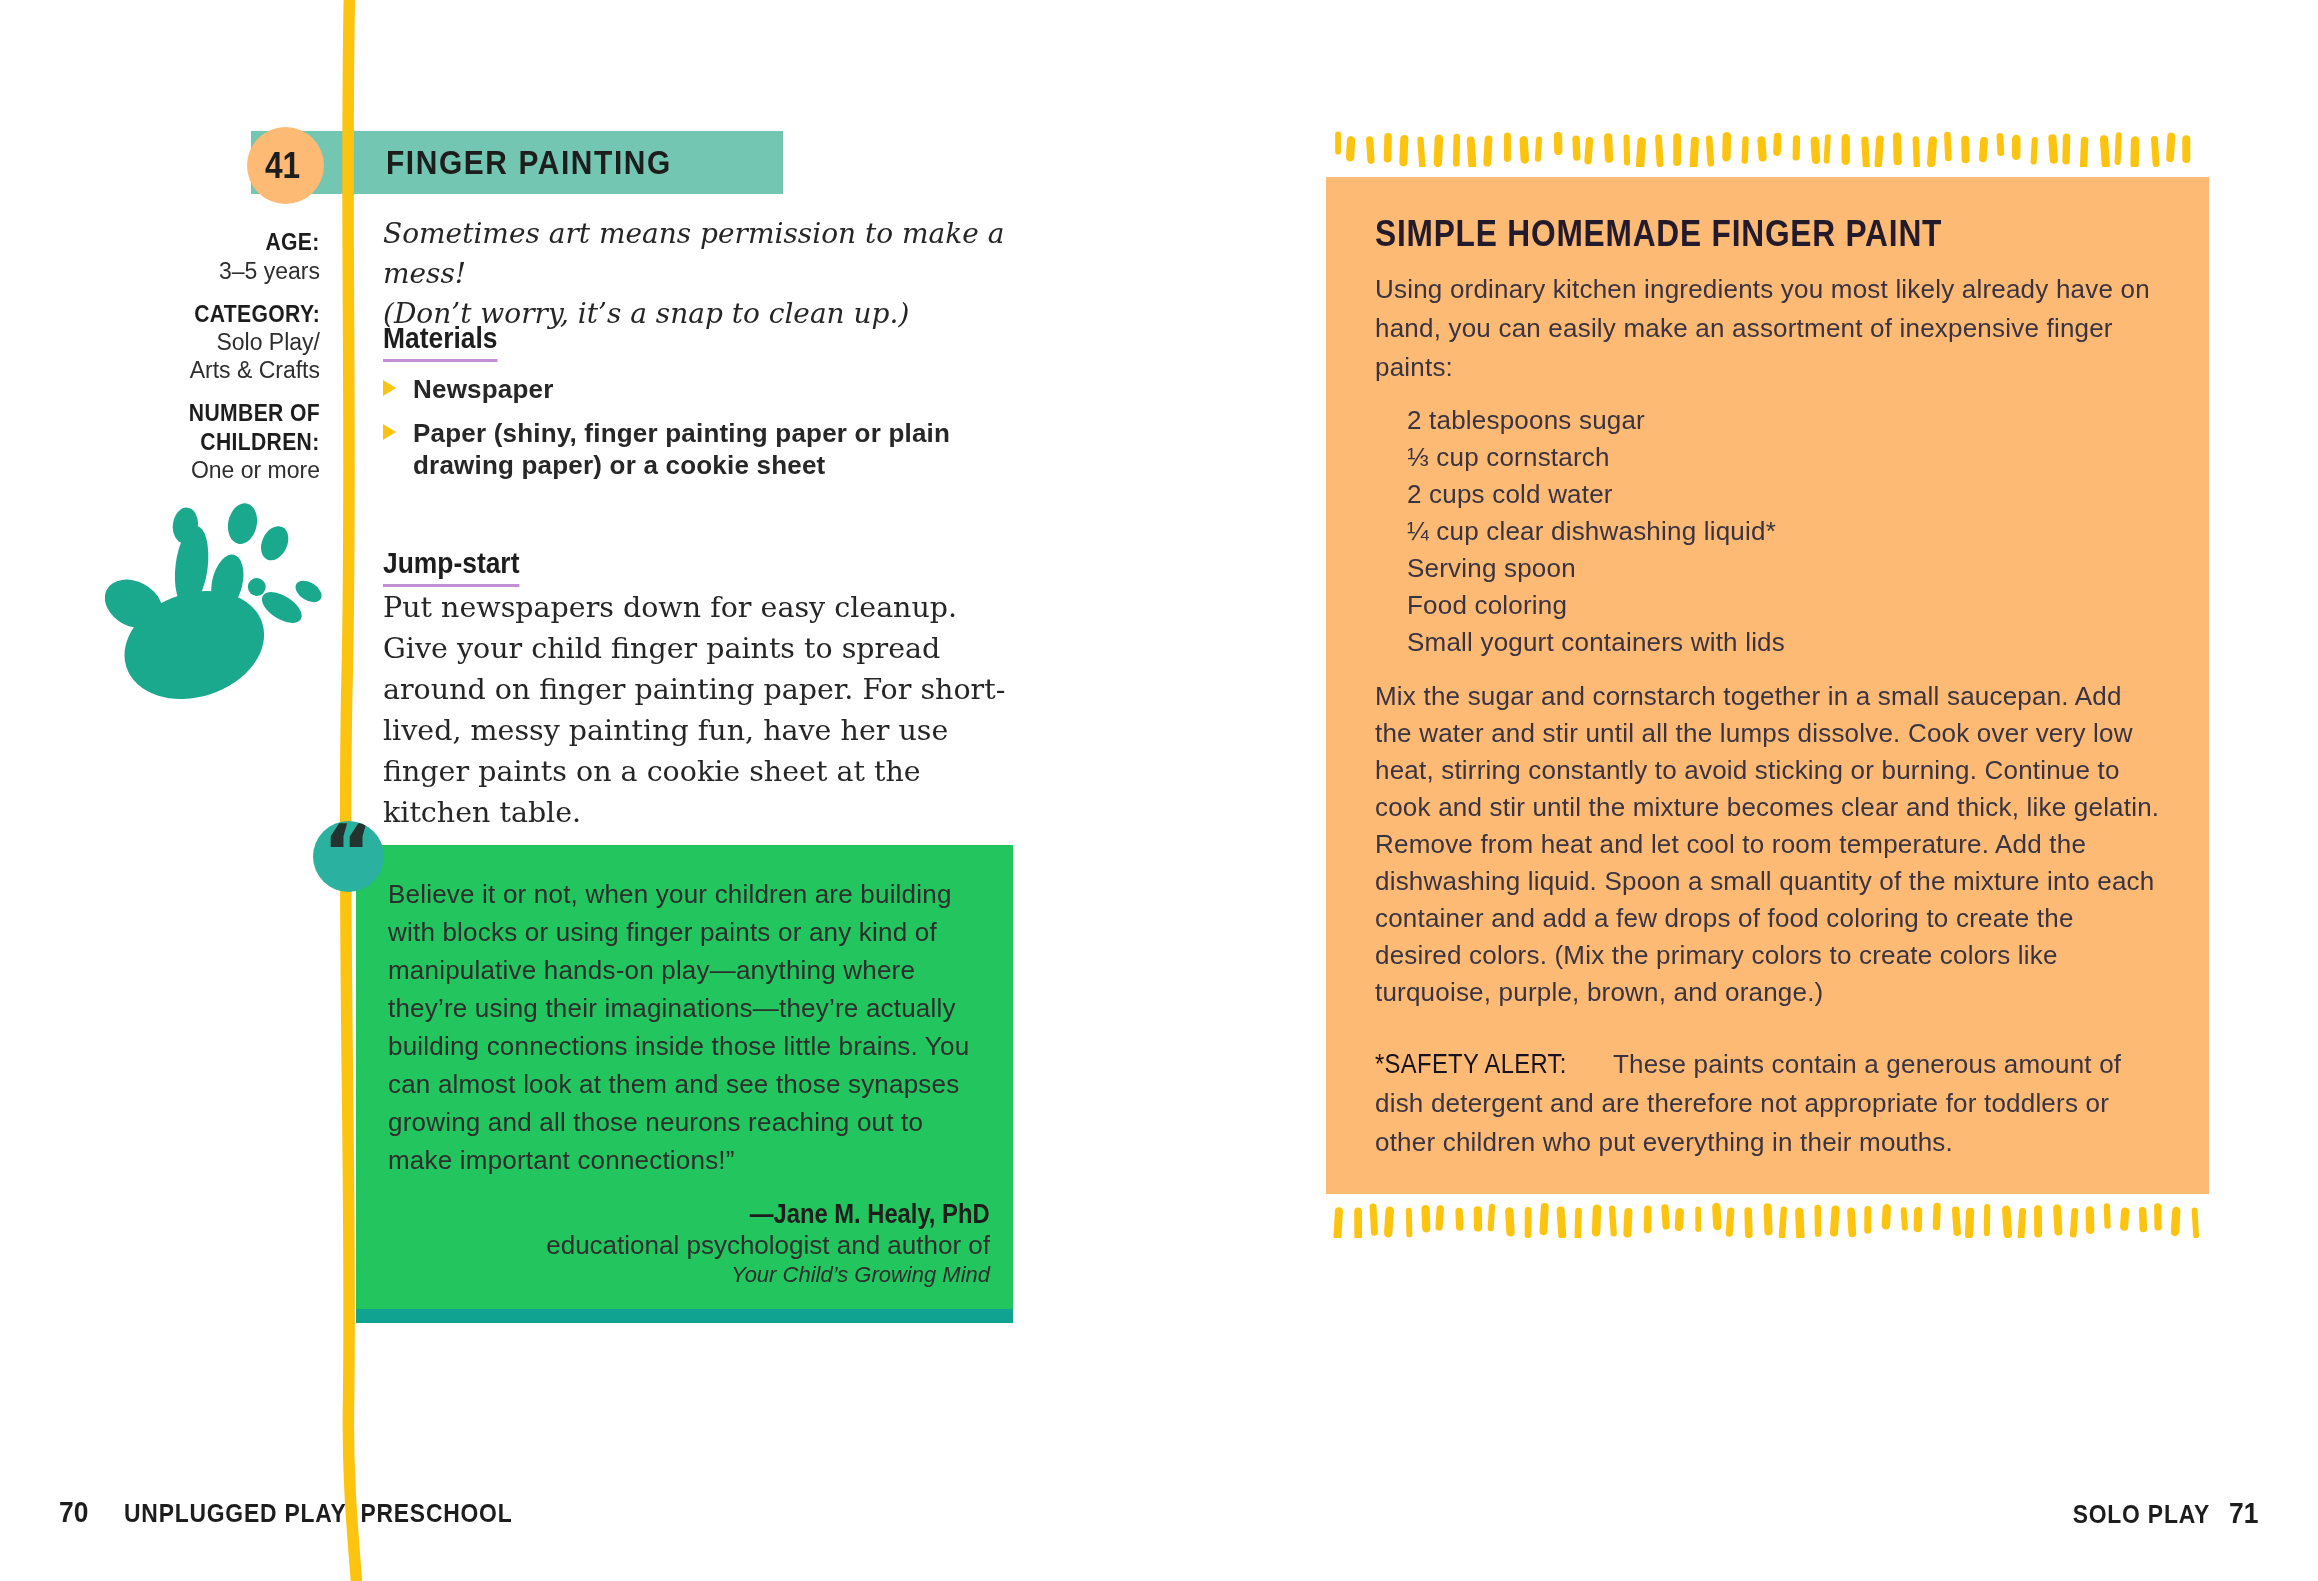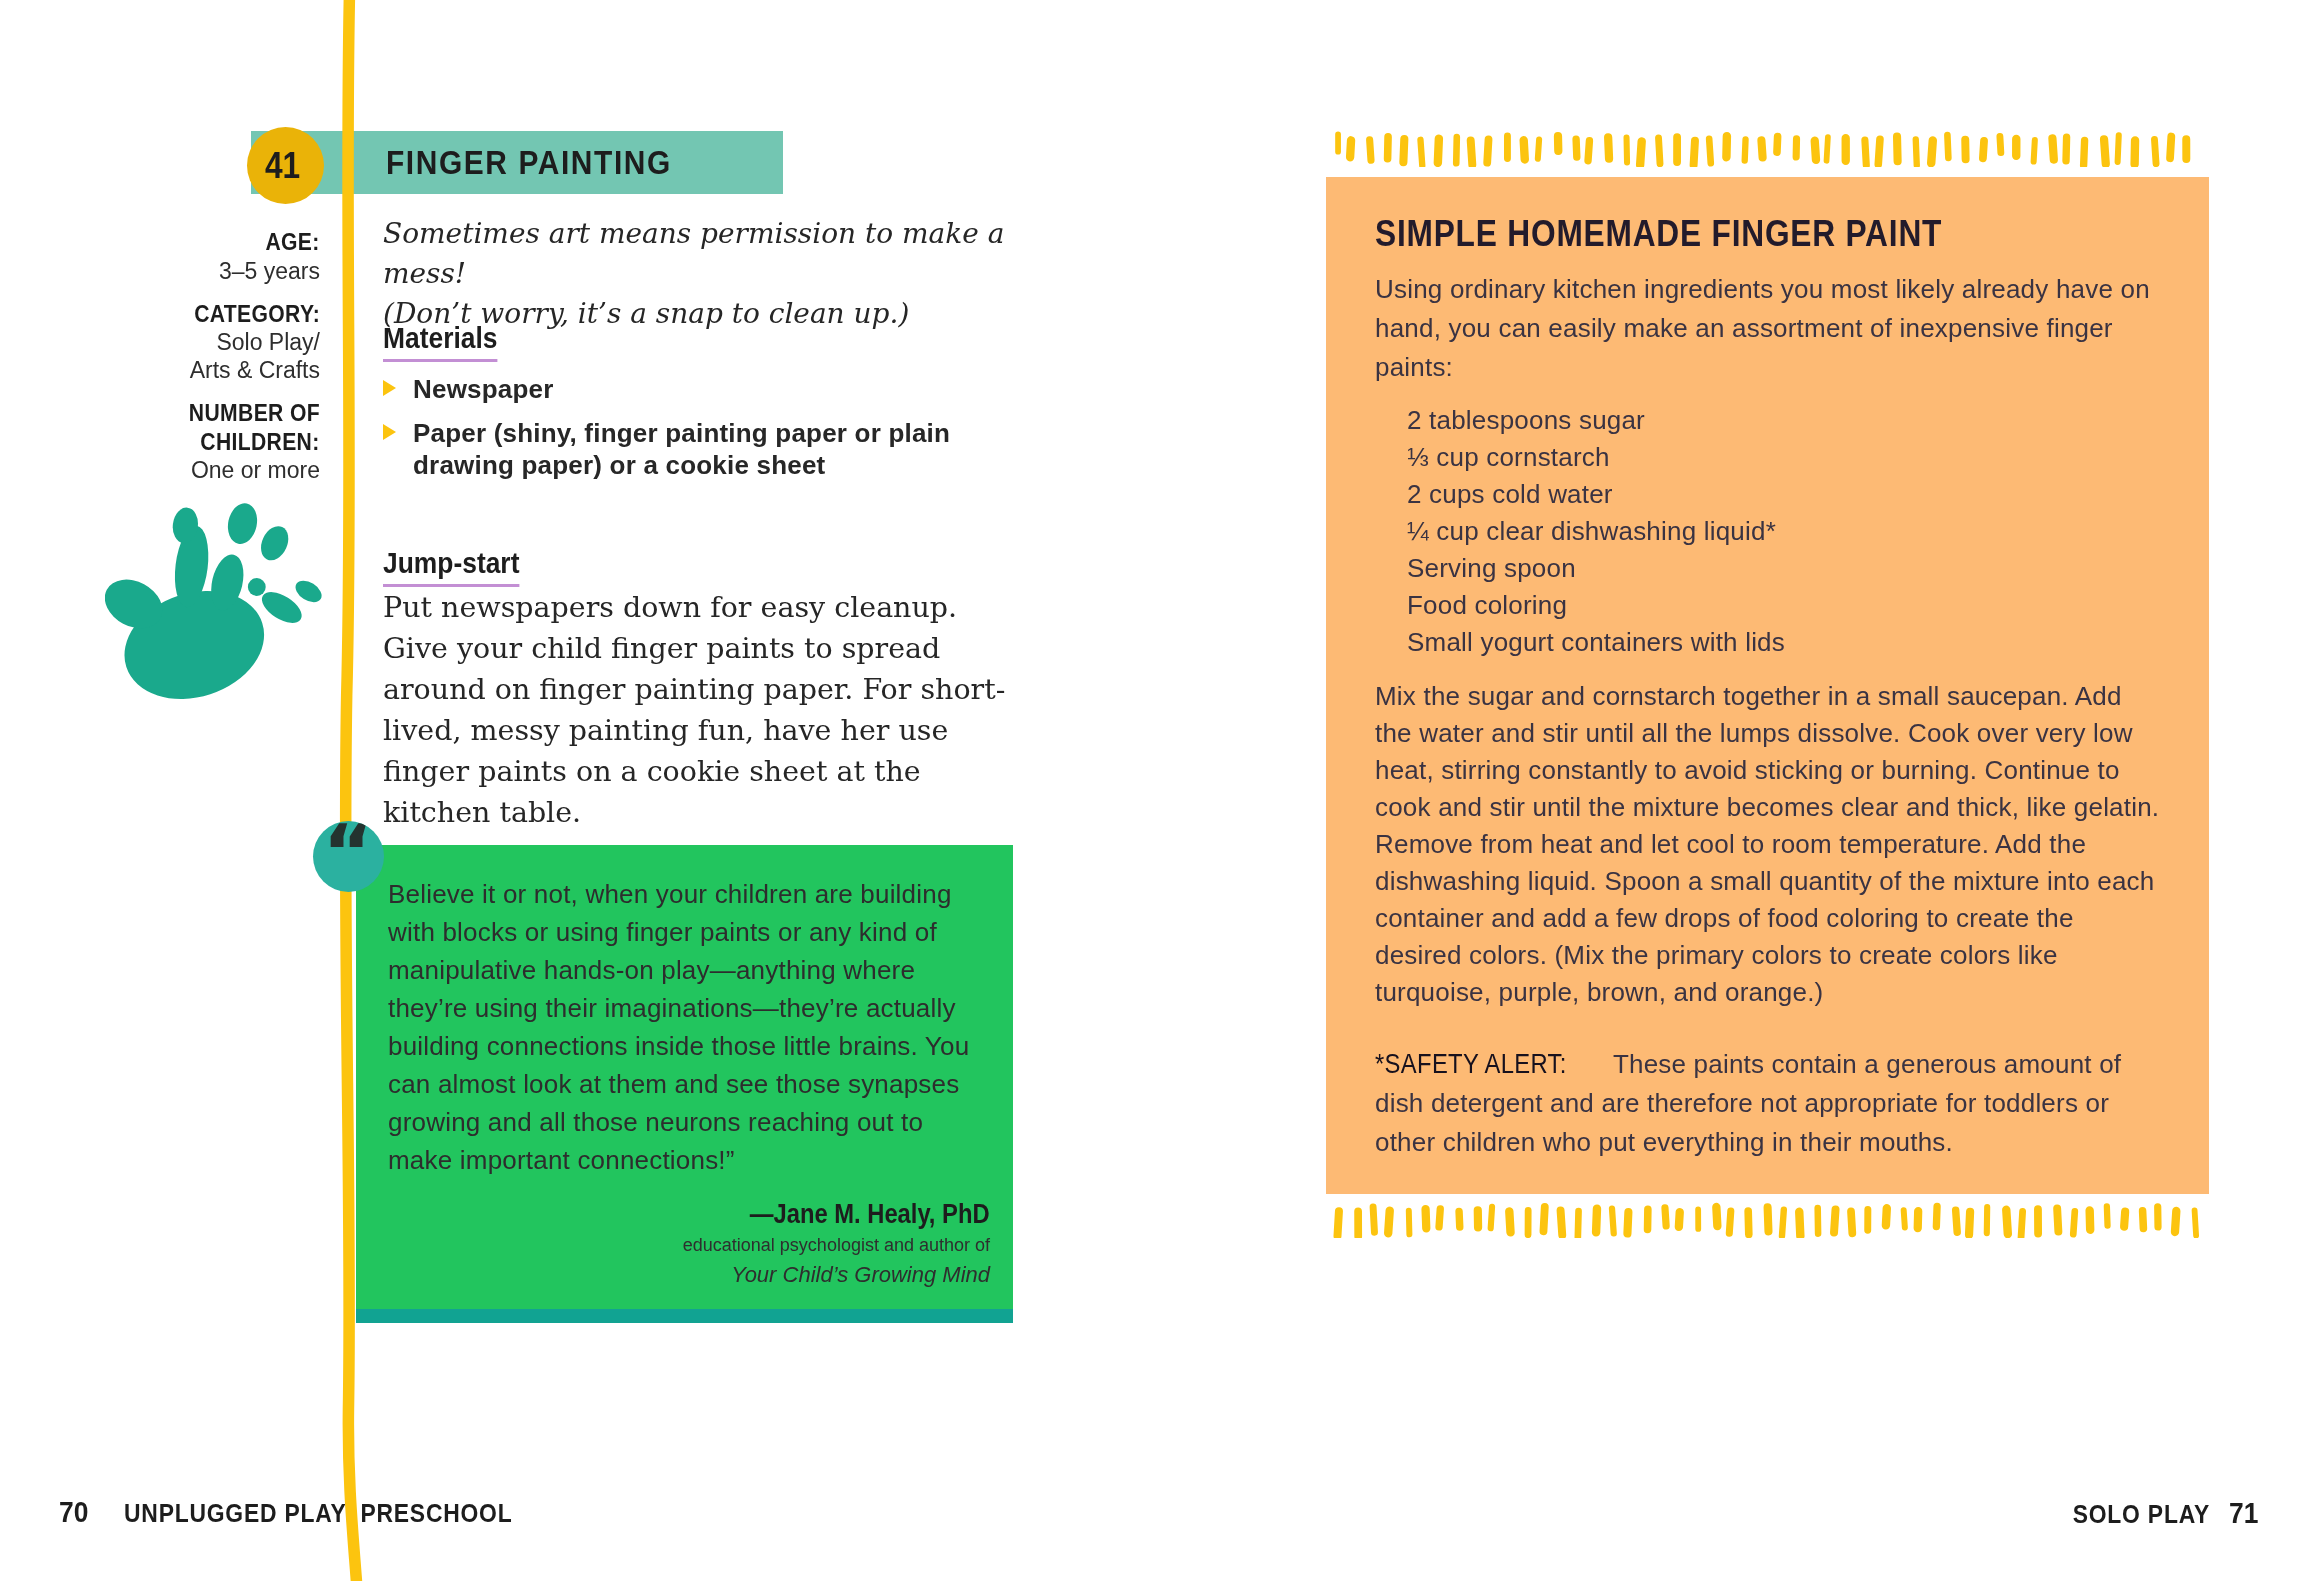--- a/index.html
+++ b/index.html
@@ -8,21 +8,21 @@
 
   .abs { position:absolute; }
 
   
   .cond { font-family:"Liberation Sans", sans-serif; font-weight:700; display:inline-block; transform:scaleX(.88); transform-origin:left center; }
   .cond-r { font-family:"Liberation Sans", sans-serif; font-weight:700; display:inline-block; transform:scaleX(.88); transform-origin:right center; }
 
   
   .title-bar { left:251px; top:131px; width:532px; height:63px; background:#73c6b2; z-index:1; }
   .title-text { left:386px; top:131px; height:50px; line-height:63px; font-size:34px; letter-spacing:1.8px; color:#1d1d1d; z-index:6; }
-  .badge { left:247px; top:127px; width:77px; height:77px; border-radius:50%; background:#eab308; z-index:6;
+  .badge { left:247px; top:127px; width:77px; height:77px; border-radius:50%; background:#fdba74; z-index:6;
            display:flex; align-items:center; justify-content:center; font-size:36px; font-weight:700; color:#1d1d1d; }
   .yellow-line { left:321px; top:0; width:62px; height:1581px; z-index:5; pointer-events:none; }
 
   
   .sidebar { left:86px; top:228px; width:234px; text-align:right; z-index:2; }
   .sb-label { font-size:24px; line-height:28.5px; letter-spacing:0.4px; color:#1d1d1d; }
   .sb-value { font-size:23px; line-height:28px; color:#2e2e2e; }
   .sb-gap { height:15px; }
 
   .handprint { left:105px; top:495px; width:225px; height:225px; z-index:2; }
@@ -40,21 +40,21 @@
   .js-body { top:587px; font-family:"DejaVu Serif", serif; font-size:28.5px; line-height:41px; color:#262626; }
 
   
   .quote-box { left:356px; top:845px; width:657px; height:464px; background:#22c55e; z-index:1; }
   .quote-bar { left:356px; top:1309px; width:657px; height:14.3px; background:#11a392; z-index:2; }
   .quote-circle { left:313px; top:821px; width:71px; height:71px; border-radius:50%; background:#2bb1a0; z-index:6; overflow:hidden; }
   .quote-glyph { position:absolute; left:9.8px; top:-7.1px; font-family:"DejaVu Sans", sans-serif; font-weight:700; font-size:77px; line-height:1; color:#24332f; }
   .quote-text { position:absolute; left:32px; top:30px; width:589px; font-size:26px; line-height:38px; color:#2d2d2d; letter-spacing:0.2px; }
   .attr { position:absolute; right:23px; bottom:19.6px; text-align:right; }
   .attr-name { font-size:27px; line-height:34px; color:#1d1d1d; }
-  .attr-role { font-size:18px; line-height:29px; color:#2e2e2e; }
+  .attr-role { font-size:26px; line-height:29px; color:#2e2e2e; }
   .attr-work { font-size:22px; line-height:29px; font-style:italic; color:#2e2e2e; }
 
   
   .ticks { z-index:2; }
   .ticks-top { left:1329px; top:128px; width:881px; height:39px; }
   .ticks-bottom { left:1329px; top:1199px; width:881px; height:39px; }
   .recipe-box { left:1326px; top:177px; width:883px; height:1017px; background:#fdba74; z-index:1; }
   .recipe-inner { position:absolute; left:49px; top:0; width:789px; }
   .recipe-title { position:absolute; top:36px; font-size:36px; letter-spacing:0.9px; color:#231b2b; }
   .recipe-intro { position:absolute; top:93px; font-size:26px; line-height:39px; color:#3a3342; letter-spacing:0.2px; }

